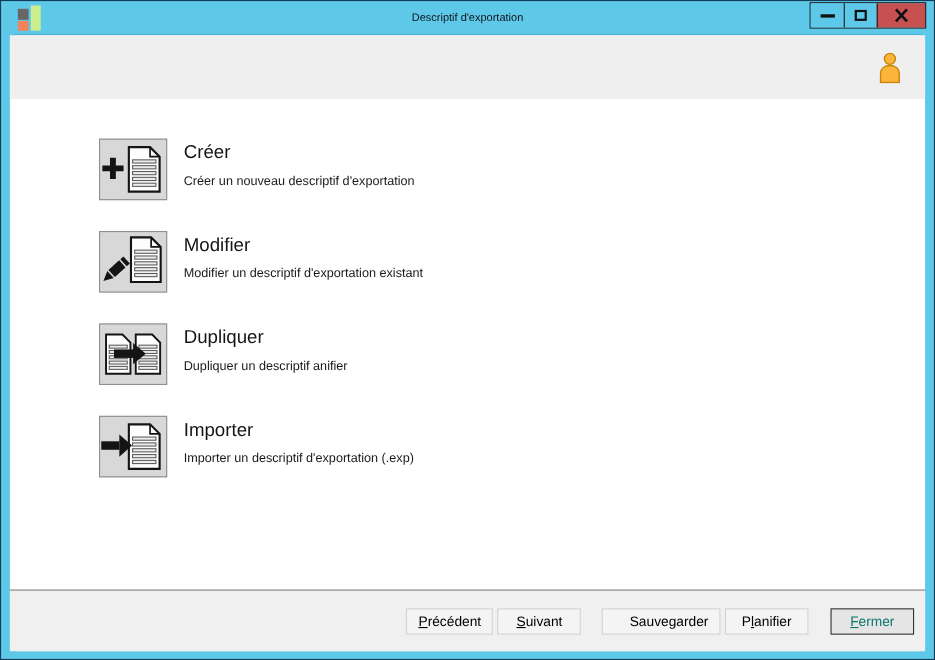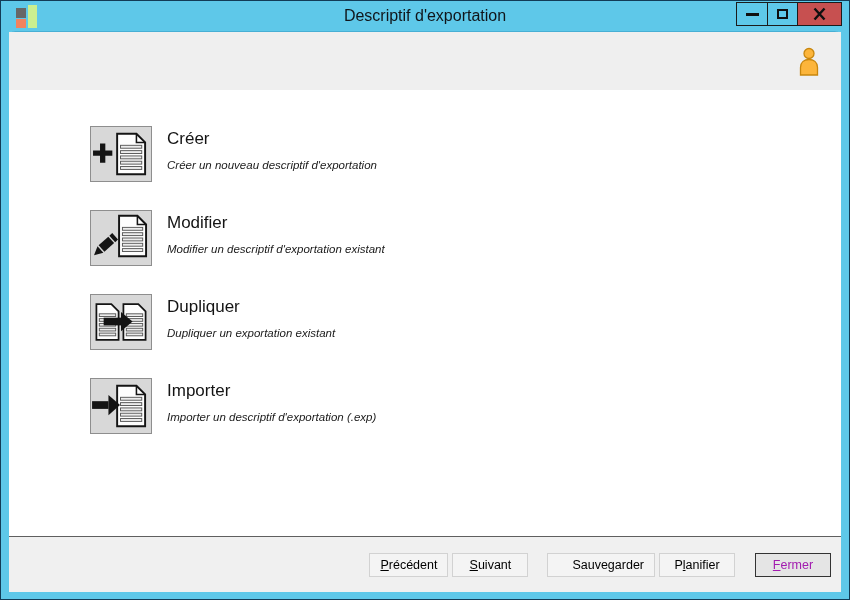--- a/index.html
+++ b/index.html
@@ -6,21 +6,21 @@
   html,body { width:850px; height:600px; font-family:"Liberation Sans", sans-serif; }
   .window {
     position:relative; width:850px; height:600px;
     background:#5ec8e9; border:1px solid #123c57;
   }
   
   .titlebar { position:relative; height:30px; display:flex; align-items:center; }
   .app-icon { margin-left:15px; width:22px; height:24px; display:block; }
   .title {
     position:absolute; left:0; right:0; text-align:center;
-    font-size:16px; color:#10151a; pointer-events:none;
+    font-size:10px; color:#10151a; pointer-events:none;
   }
   .win-controls {
     position:absolute; top:1px; right:7px; height:24px;
     display:flex; border:1px solid #1b1b1b; z-index:5;
   }
   .win-btn {
     width:30px; display:flex; align-items:center; justify-content:center;
     background:#5ec8e9; cursor:pointer;
   }
   .win-btn + .win-btn { border-left:1px solid #1b1b1b; }
@@ -41,36 +41,36 @@
   }
   .main { flex:1 1 auto; padding:36px 0 0 81px; overflow:hidden; }
   .option { display:flex; align-items:flex-start; margin-bottom:28px; cursor:pointer; width:520px; }
   .option-iconbox {
     width:62px; height:56px; flex:0 0 auto;
     background:#d8d8d8; border:1px solid #8e8e8e;
     display:flex; align-items:center; justify-content:center;
   }
   .option-text { margin-left:15px; padding-top:3px; }
   .option-title { font-size:17px; color:#141414; line-height:20px; }
-  .option-desc  { font-size:11.5px; color:#1a1a1a; margin-top:10px;font-style:italic; }
+  .option-desc  { font-size:11.5px; color:#1a1a1a; margin-top:10px; }
   
   .separator { height:1px; background:#5f5f5f; flex:0 0 auto; }
   .footer {
     height:55px; background:#f0f0f0; flex:0 0 auto;
     display:flex; align-items:center; justify-content:flex-end;
     padding-right:10px; font-size:12.5px;
   }
   .btn {
     height:24px; min-width:76px; padding:0 10px;
     display:flex; align-items:center; justify-content:center;
     background:#f4f4f4; border:1px solid #d2d2d2; color:#000000;
     font-size:12.5px; cursor:default; white-space:nowrap;
   }
   .btn.enabled {
-    background:#e5e5e5; border:1px solid #333333; color:#a21caf; cursor:pointer;
+    background:#e5e5e5; border:1px solid #333333; color:#0f766e; cursor:pointer;
   }
   .gap-s { margin-left:4px; }
   .gap-m { margin-left:19px;padding-left:24px; }
   .gap-l { margin-left:20px; }
   .mn { text-decoration:underline; }
 </style>
 </head>
 <body>
 
 <div class="window">
@@ -172,21 +172,21 @@
               <rect x="3.5" y="20.5" width="17" height="2.8" fill="#ececec" stroke="#5a5a5a"></rect>
               <rect x="3.5" y="25.5" width="17" height="2.8" fill="#ececec" stroke="#5a5a5a"></rect>
               <rect x="3.5" y="30.5" width="17" height="2.8" fill="#ececec" stroke="#5a5a5a"></rect>
             </g>
             <rect x="13" y="23.5" width="19" height="8" fill="#141414"></rect>
             <polygon points="31,17.5 43,27.5 31,37.5" fill="#141414"></polygon>
           </svg>
         </div>
         <div class="option-text">
           <div class="option-title">Dupliquer</div>
-          <div class="option-desc">Dupliquer un exportation existant</div>
+          <div class="option-desc">Dupliquer un descriptif anifier</div>
         </div>
       </div>
 
       <div class="option">
         <div class="option-iconbox">
           <svg width="60" height="54" viewBox="0 0 62 56">
             <g transform="translate(26,6)">
               <path d="M1 1 H21 L30 10 V43 H1 Z" fill="#fdfdfd" stroke="#141414" stroke-width="2"></path>
               <path d="M21 1 V10 H30" fill="none" stroke="#141414" stroke-width="1.6"></path>
               <rect x="4.5" y="13" width="22" height="3" fill="#ececec" stroke="#5a5a5a"></rect>

